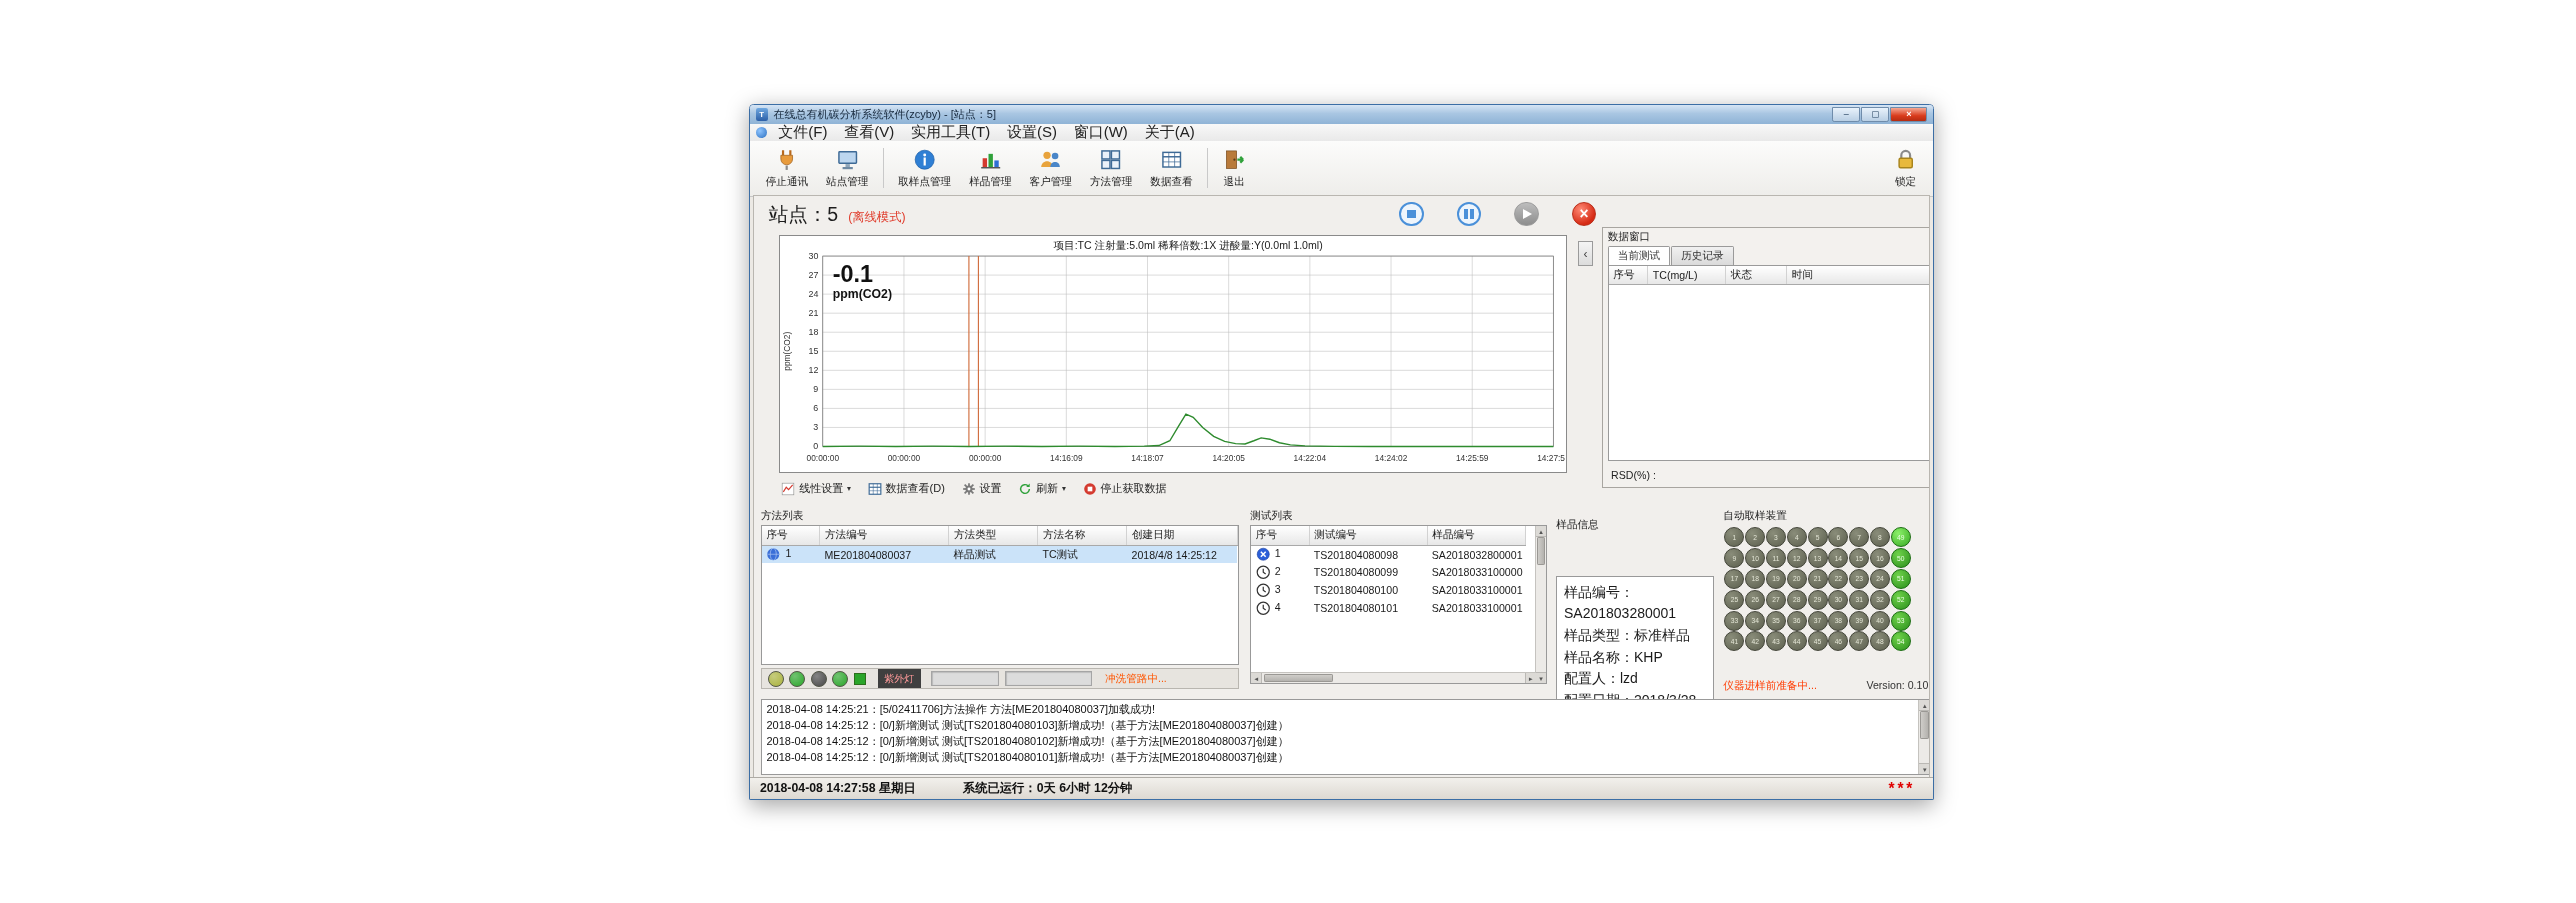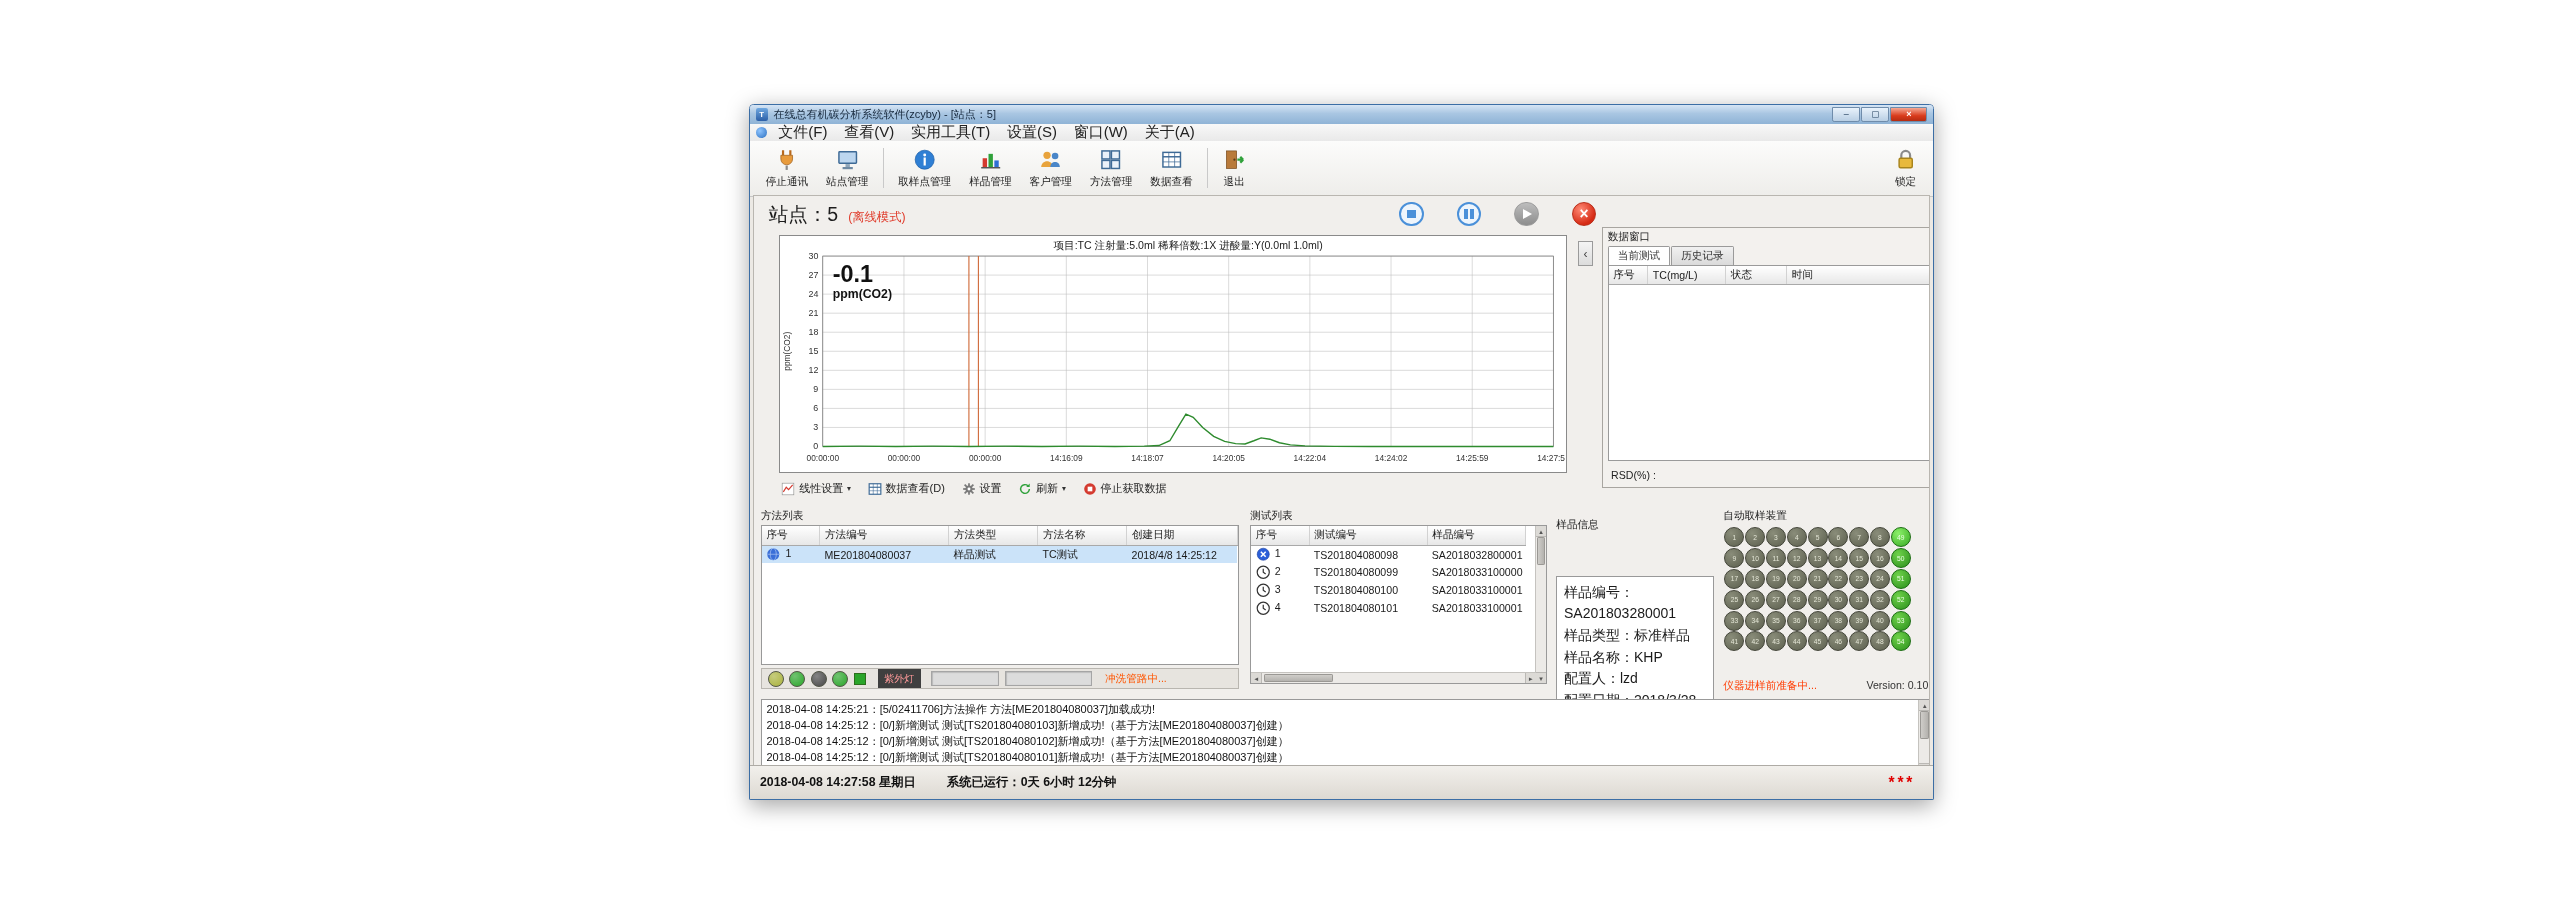--- a/index.html
+++ b/index.html
@@ -109,21 +109,21 @@
   .hs-btn{position:absolute;top:0;bottom:0;width:10px;display:flex;align-items:center;justify-content:center;background:#dcdad6;font-size:6.1px;color:#555;}
   .hs-btn.left{left:0;border-right:0.6px solid #bab8b4;}
   .hs-btn.right{right:0;border-left:0.6px solid #bab8b4;}
   .hs-thumb{position:absolute;top:1.1px;bottom:1.1px;left:12.3px;width:67px;background:linear-gradient(#cfcdc9,#b4b2ae);border:0.6px solid #9a9894;border-radius:1.1px;}
   
   .log{position:absolute;left:6.7px;top:503px;width:1170px;height:76px;background:#fff;border:0.6px solid #999;
        font-size:11px;box-sizing:border-box;padding:2.2px 14.5px 2.2px 4.5px;overflow:hidden;}
   .log-line{line-height:1.45;white-space:nowrap;color:#111;}
   
   .statusbar{position:absolute;left:0;right:0;bottom:0;height:21px;background:linear-gradient(#f2f0ec,#ddd9d2);
-             border-top:0.6px solid #aeaba5;display:flex;align-items:center;padding:6px 10px;gap:31px;font-size:12.3px;}
+             border-top:0.6px solid #aeaba5;display:flex;align-items:center;padding:0 10px;gap:47px;font-size:12.3px;}
   .sb-datetime{font-weight:bold;color:#111;}
   .sb-uptime{font-weight:bold;color:#111;}
   .sb-alert{margin-left:auto;color:#e00000;font-weight:bold;font-size:15.6px;letter-spacing:2.8px;margin-right:7.8px;}
   svg{display:block;}
 </style>
 </head>
 <body>
 
 <div class="canvas">
   <div class="app">

